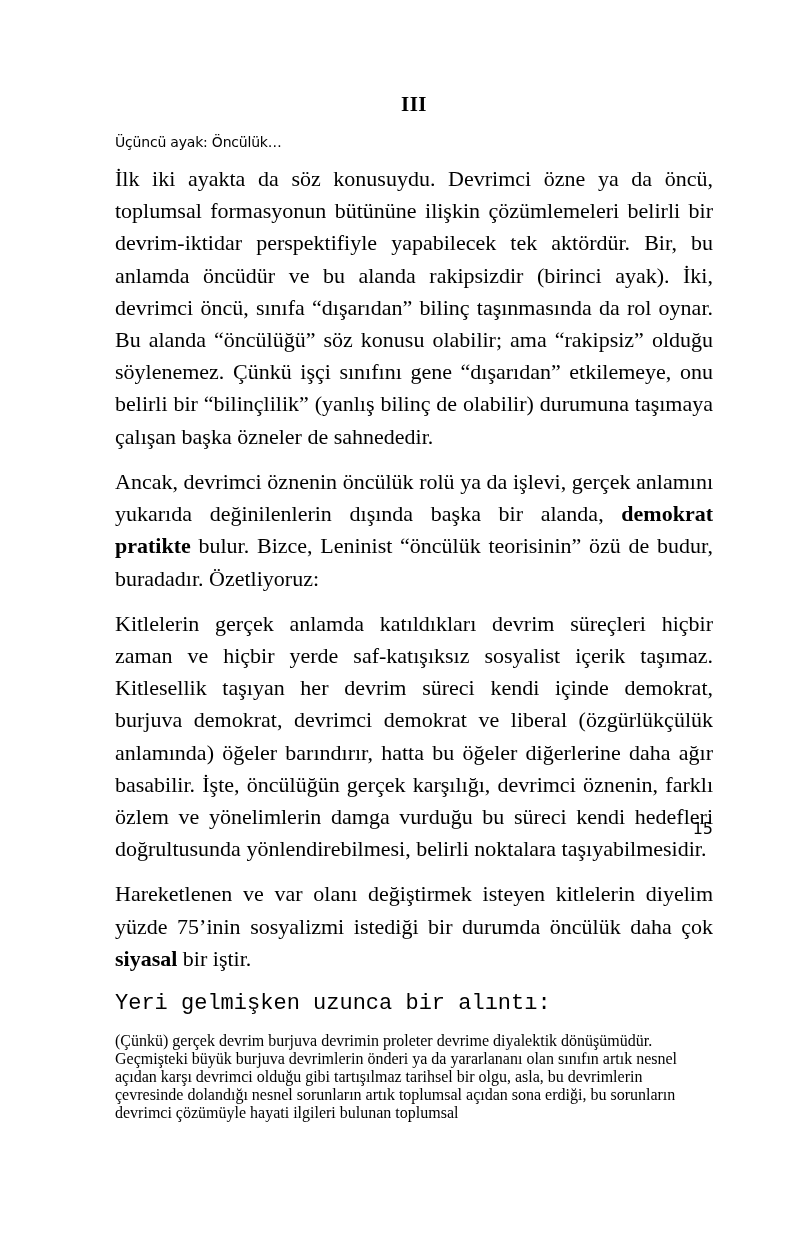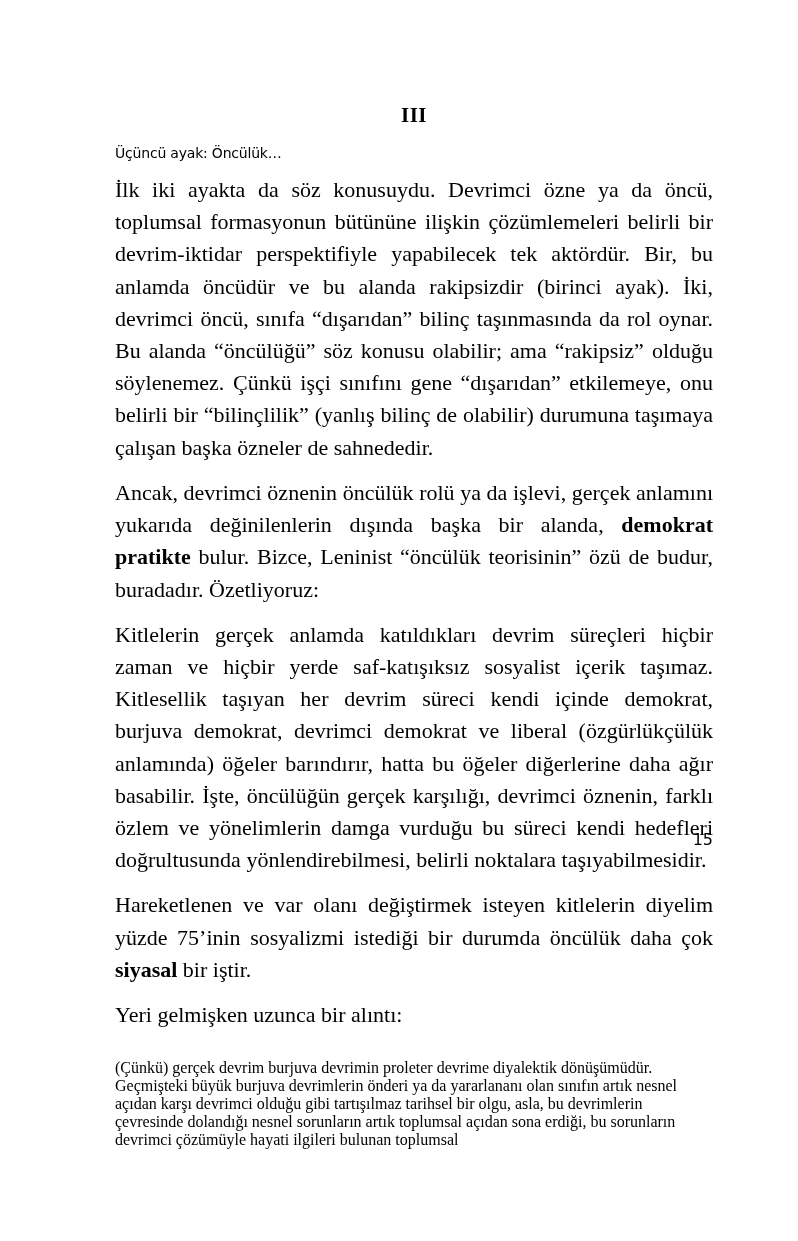--- a/index.html
+++ b/index.html
@@ -10,21 +10,21 @@
   body {
     width: 798px;
     height: 1241px;
     font-family: "Liberation Serif", serif;
     color: #000000;
     position: relative;
     overflow: hidden;
   }
   .page {
     position: absolute;
-    left: 0; top: 12px;
+    left: 0; top: 1px;
     width: 798px;
     height: 895px;
     box-sizing: border-box;
   }
   .content {
     position: absolute;
     left: 115px;
     top: 92px;
     width: 598px;
   }
@@ -47,21 +47,22 @@
   }
   p.body {
     font-size: 22px;
     line-height: 1.465;
     margin: 0 0 13px 0;
     text-align: justify;
     text-justify: inter-word;
     hyphens: manual;
   }
   p.body.tight {
-    margin-bottom: 28px;
+    margin-bottom: 12px;
+    font-family: Liberation Mono, monospace;
   }
   .b {
     font-weight: bold;
   }
   .folio {
     position: absolute;
     right: 85px;
     bottom: 58px;
     font-family: "DejaVu Sans", sans-serif;
     font-weight: normal;

